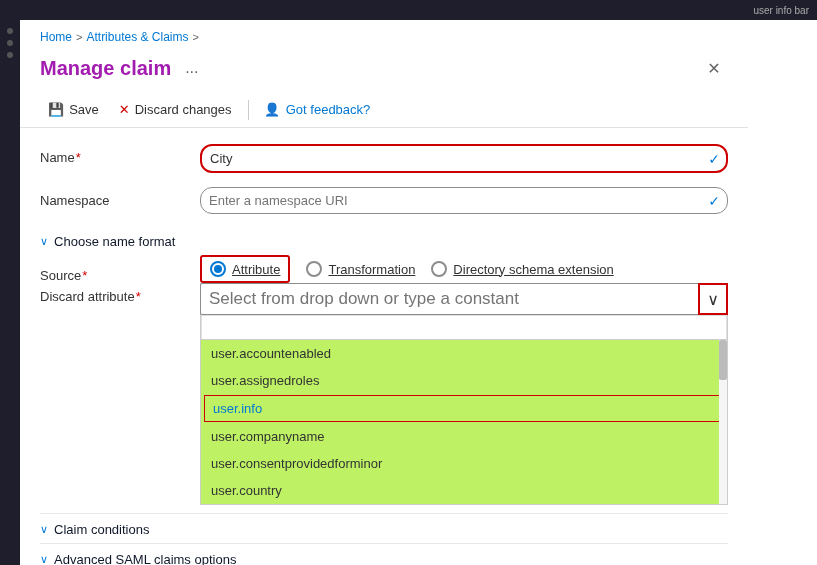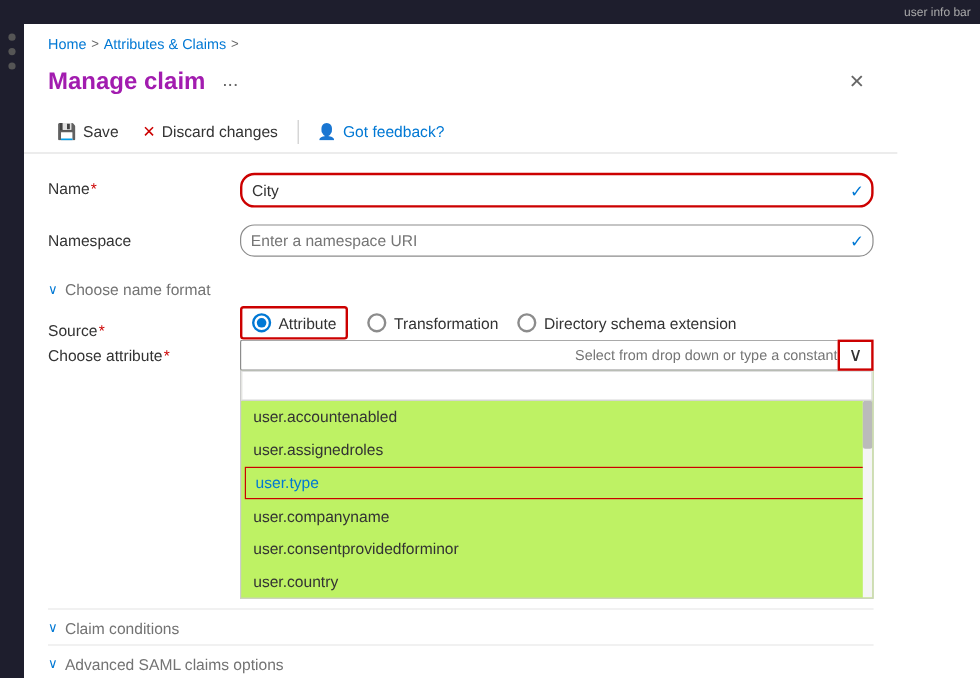--- a/index.html
+++ b/index.html
@@ -186,31 +186,32 @@
       gap: 6px;
       padding: 6px 0;
       cursor: pointer;
       margin-left: 0;
     }
     .chevron {
       font-size: 11px;
       color: #0078d4;
     }
     .collapsible-label {
-      color: #737373;
+      color: #0f172a;
       font-size: 13px;
     }
     .source-row {
       display: flex;
       align-items: flex-end;
     }
     .radio-group {
       display: flex;
       align-items: center;
       gap: 16px;
+      text-decoration: underline;
     }
     .radio-item {
       display: flex;
       align-items: center;
       gap: 6px;
       cursor: pointer;
     }
     .radio-circle {
       width: 16px;
       height: 16px;
@@ -240,24 +241,24 @@
     }
     .dropdown-wrap {
       flex: 1;
       position: relative;
     }
     .dropdown-btn {
       width: 100%;
       border: 1px solid #8c8c8c;
       border-radius: 2px;
       padding: 5px 30px 5px 8px;
-      font-size: 12px;
+      font-size: 17px;
       color: #999;
       background: #fff;
-      text-align: right;
+      text-align: left;
       cursor: pointer;
       outline: none;
     }
     .dropdown-arrow-btn {
       position: absolute;
       right: 0;
       top: 0;
       bottom: 0;
       width: 30px;
       display: flex;
@@ -397,41 +398,41 @@
           <div class="radio-item">
             <div class="radio-circle"></div>
             <span class="radio-label">Directory schema extension</span>
           </div>
         </div>
       </div>
     </div>
 
     <div class="source-attr-row">
       <div class="form-label">
-        <span>Choose attribute</span><span class="required">*</span>
+        <span>Discard attribute</span><span class="required">*</span>
       </div>
       <div class="dropdown-wrap">
 
         <div style="position:relative; display:flex;">
           <input class="dropdown-btn" type="text" placeholder="Select from drop down or type a constant" style="flex: 1 1 0%; border-right: none;">
           <div class="dropdown-arrow-btn">
             <span style="font-size:16px; color:#333;">∨</span>
           </div>
         </div>
 
         <div class="dropdown-list-inner" style="border: 1px solid #ccc; margin-top:-1px;">
           
           <input class="dropdown-search-box" type="text" style="">
 
           
           <div style="position:relative; overflow:hidden;">
             <div>
               <div class="dropdown-item">user.accountenabled</div>
               <div class="dropdown-item">user.assignedroles</div>
-              <div class="dropdown-item highlighted-item" style="border: 1px solid #cc0000; margin: 1px 3px; color: #0078d4;">user.type</div>
+              <div class="dropdown-item highlighted-item" style="border: 1px solid #cc0000; margin: 1px 3px; color: #0078d4;">user.info</div>
               <div class="dropdown-item">user.companyname</div>
               <div class="dropdown-item">user.consentprovidedforminor</div>
               <div class="dropdown-item">user.country</div>
             </div>
 
             <div style="position:absolute; right:0; top:0; bottom:0; width:8px; background:#f5f5f5;">
               <div style="position:absolute; right:0; top:0; width:8px; height:40px; background:#bbb; border-radius:2px;"></div>
             </div>
           </div>
         </div>

